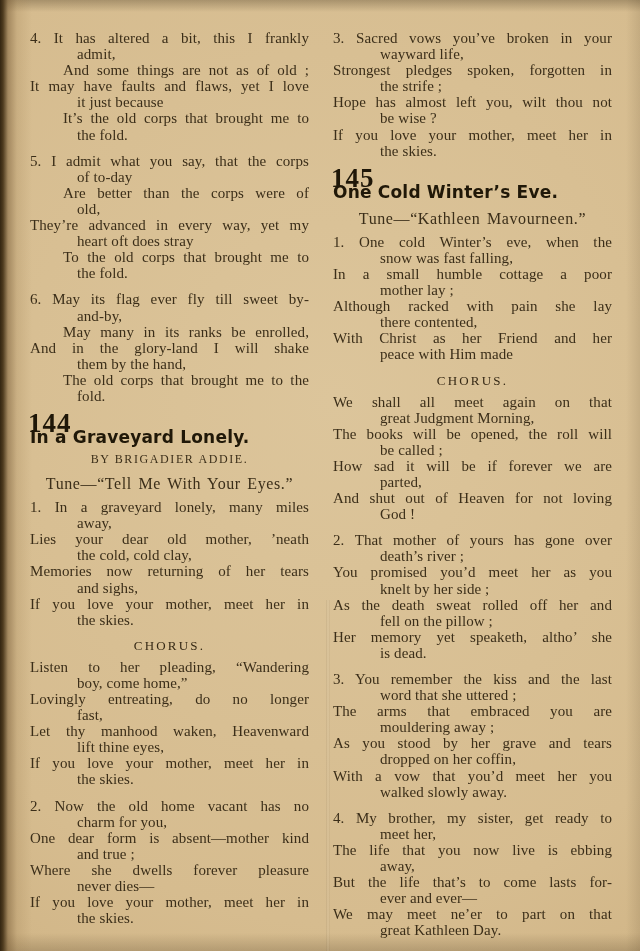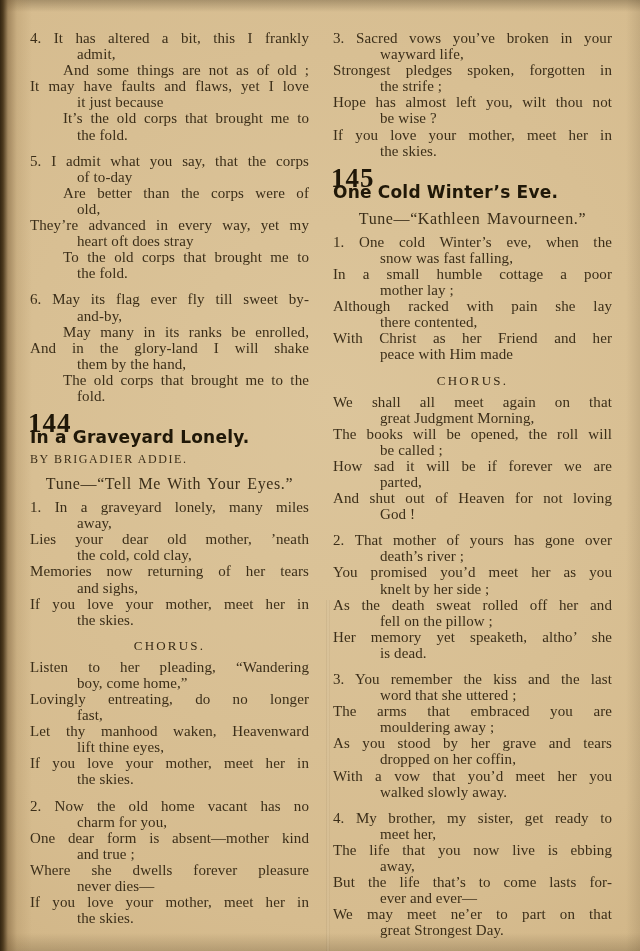--- a/index.html
+++ b/index.html
@@ -55,21 +55,21 @@
     padding-top: 13px;
     text-align: left;
     font-family: "DejaVu Sans", sans-serif;
     font-weight: bold;
     font-size: 17px;
     letter-spacing: 0.2px;
     color: #201808;
   }
   .hymn-byline {
     margin-top: 5px;
-    text-align: left;
+    text-align: center;
     font-size: 12px;
     letter-spacing: 1.6px;
     color: #3b2e19;
   }
   .hymn-tune {
     margin: 8px 0 6px 0;
     text-align: center;
     font-size: 16px;
     letter-spacing: 0.6px;
     word-spacing: 2px;
@@ -212,16 +212,16 @@
         <div class="vline i2">walked slowly away.</div>
       </div>
       <div class="verse">
         <div class="vline i0">4. My brother, my sister, get ready to</div>
         <div class="vline i2">meet her,</div>
         <div class="vline i0">The life that you now live is ebbing</div>
         <div class="vline i2">away,</div>
         <div class="vline i0">But the life that’s to come lasts for-</div>
         <div class="vline i2">ever and ever—</div>
         <div class="vline i0">We may meet ne’er to part on that</div>
-        <div class="vline i2">great Strongest Day.</div>
+        <div class="vline i2">great Kathleen Day.</div>
       </div>
     </div>
 </div>
 
 </body></html>

